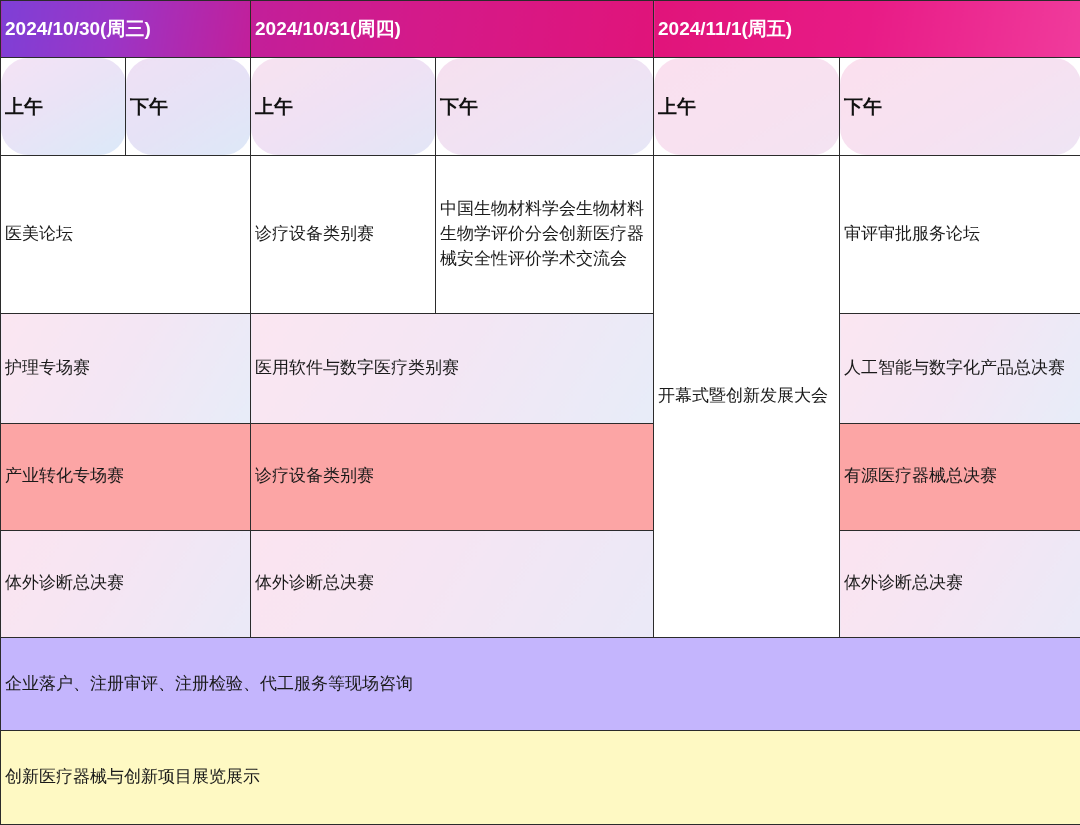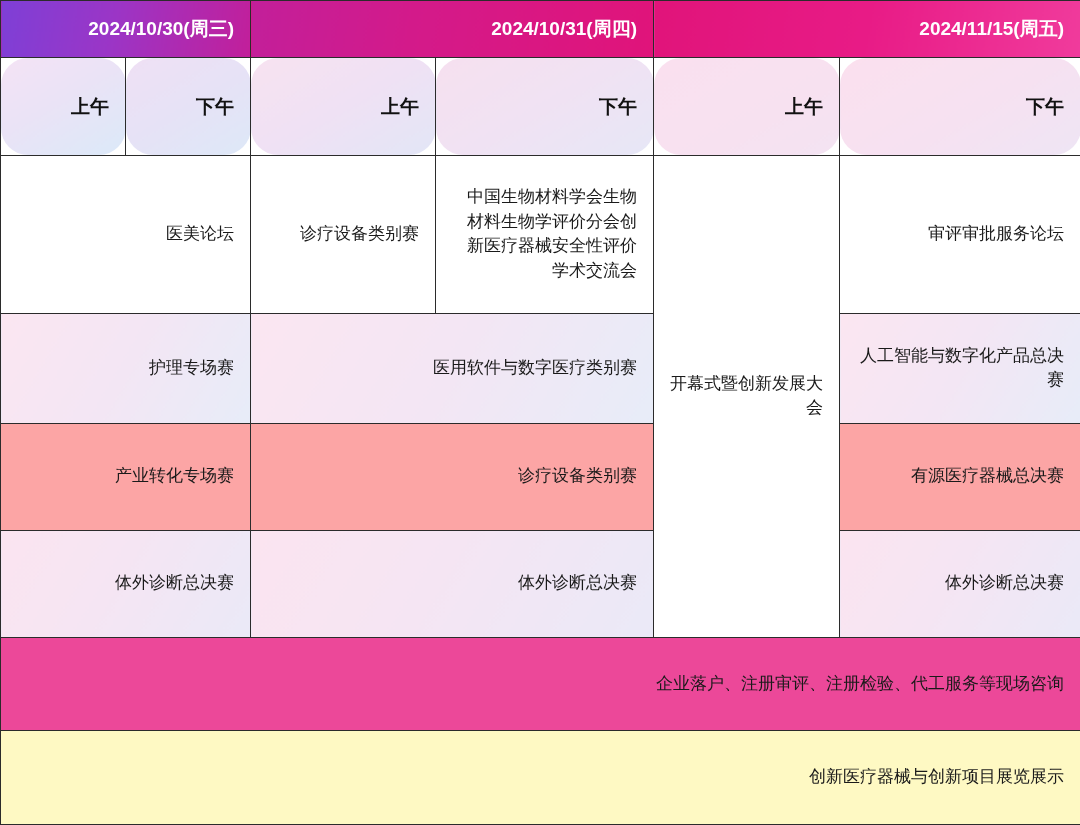--- a/index.html
+++ b/index.html
@@ -20,23 +20,23 @@
     box-sizing: border-box;
   }
   table.sched {
     border-collapse: collapse;
     table-layout: fixed;
     width: 1080px;
     height: 825px;
   }
   table.sched td {
     border: 1px solid #2b2b2b;
-    text-align: right;
+    text-align: left;
     vertical-align: middle;
-    padding: 4px 16px;
+    padding: 4px 4px;
     font-size: 17px;
     line-height: 1.45;
     box-sizing: border-box;
   }
   
   tr.date-row td {
     height: 56px;
     font-size: 19px;
     font-weight: bold;
     color: #ffffff;
@@ -59,21 +59,21 @@
   td.s-c { background: linear-gradient(150deg, #f7e2f0 0%, #efe1f4 50%, #e2e6f6 100%); }
   td.s-d { background: linear-gradient(150deg, #f6e0ef 0%, #f0e2f3 50%, #e6e7f6 100%); }
   td.s-e { background: linear-gradient(150deg, #fae0ef 0%, #f7e1f0 60%, #f3e3f2 100%); }
   td.s-f { background: linear-gradient(150deg, #fbe0ee 0%, #f6e1f1 55%, #eee5f4 100%); }
 
   
   tr.r1 td { height: 155px; background: #ffffff; }
   tr.r2 td { height: 108px; }
   tr.r3 td { height: 105px; background: #fca5a5; }
   tr.r4 td { height: 105px; }
-  tr.r5 td { height: 92px; background: #ec4899; }
+  tr.r5 td { height: 92px; background: #c4b5fd; }
   tr.r6 td { height: 92px; background: #fef9c3; }
 
   td.tint-pink   { background: linear-gradient(120deg, #fbe6f1 0%, #f3e6f4 50%, #e7ecf8 100%); }
   td.tint-pink2  { background: linear-gradient(120deg, #fbe4f0 0%, #f5e5f3 45%, #eae9f7 100%); margin-left: 40px; }
   td.white { background: #ffffff; margin-top: 8px; }
 
   td.tall-open { background: #ffffff; font-size: 17px; }
   td.wide-note { font-size: 18px; background: #ffffff; }
 </style>
 </head>
@@ -86,21 +86,21 @@
       <col style="width:125px">
       <col style="width:185px">
       <col style="width:218px">
       <col style="width:186px">
       <col style="width:241px">
     </colgroup>
     <tbody>
       <tr class="date-row">
         <td class="date-1" colspan="2">2024/10/30(周三)</td>
         <td class="date-2" colspan="2">2024/10/31(周四)</td>
-        <td class="date-3" colspan="2">2024/11/15(周五)</td>
+        <td class="date-3" colspan="2">2024/11/1(周五)</td>
       </tr>
 
       <tr class="session-row">
         <td class="s-a">上午</td>
         <td class="s-b">下午</td>
         <td class="s-c">上午</td>
         <td class="s-d">下午</td>
         <td class="s-e">上午</td>
         <td class="s-f">下午</td>
       </tr>

